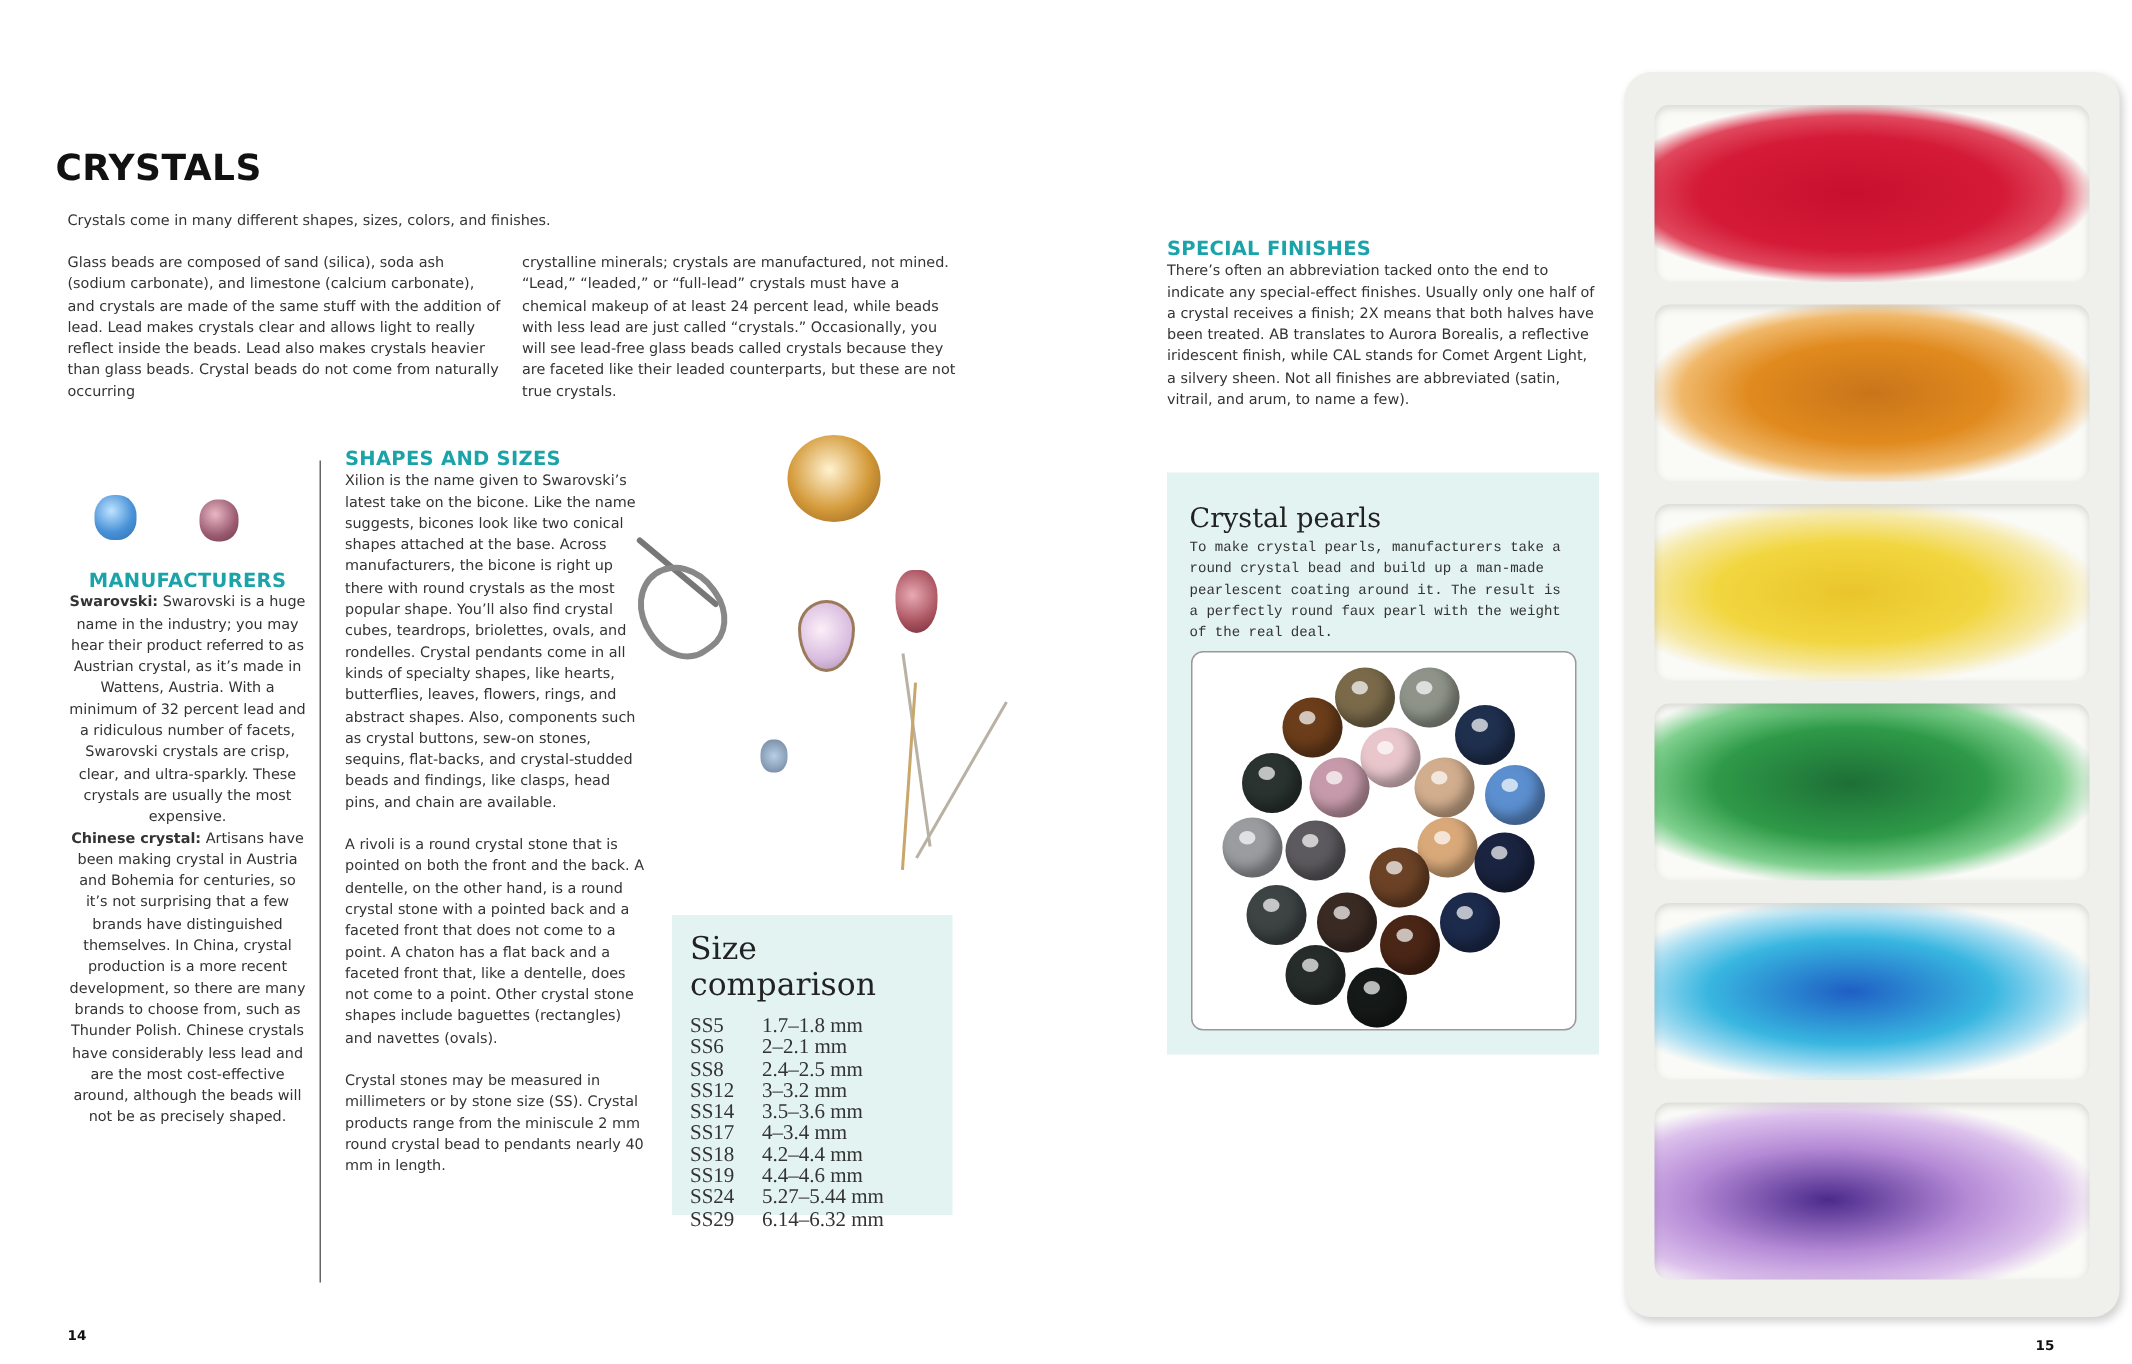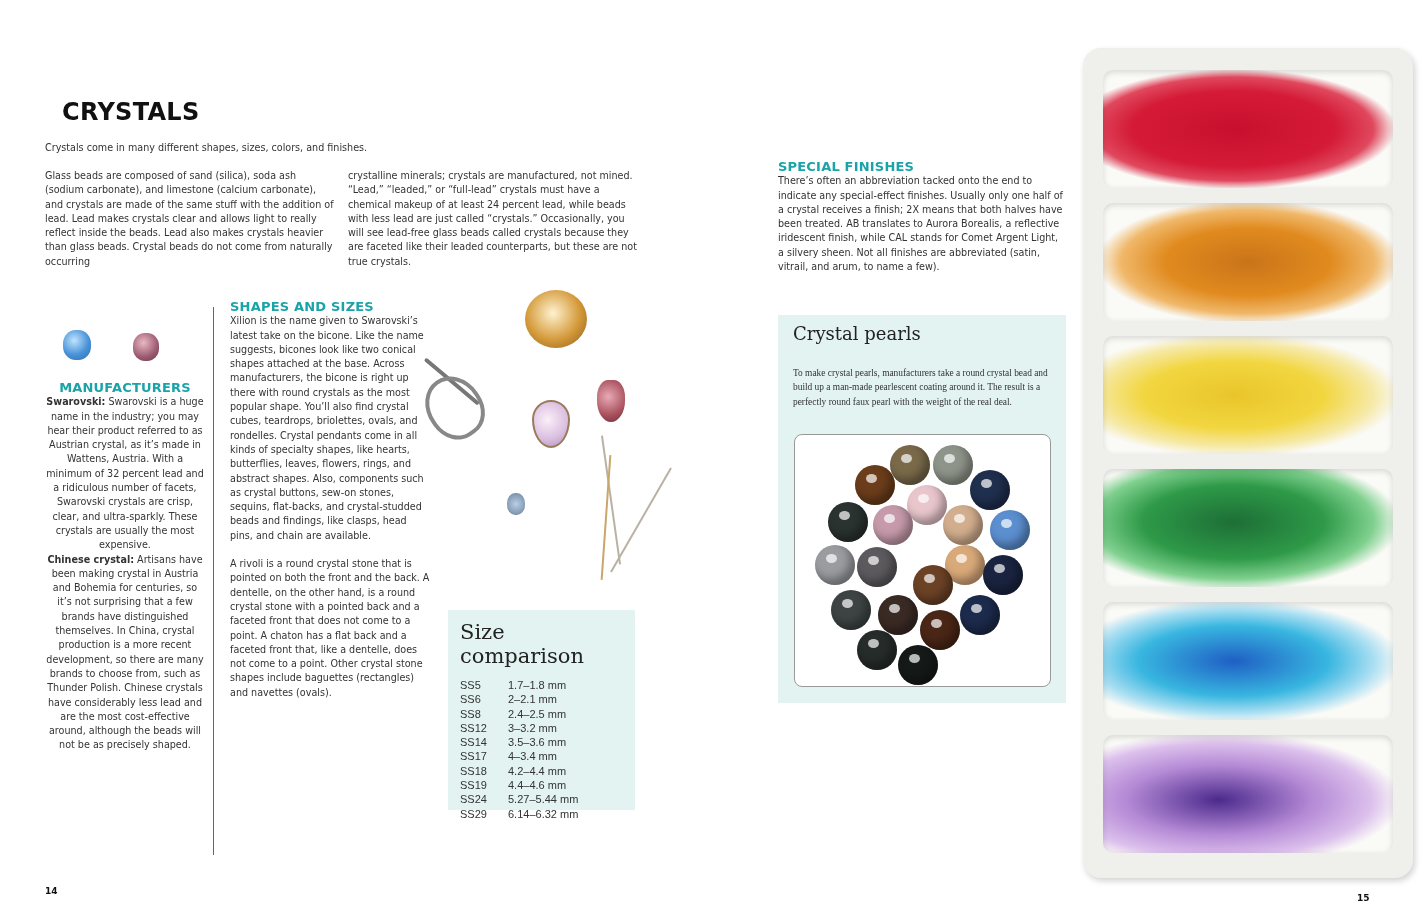--- a/index.html
+++ b/index.html
@@ -1,37 +1,37 @@
 <!DOCTYPE html>
 <html><head>
   <meta charset="utf-8">
   <style>
     * { box-sizing: border-box; margin: 0; padding: 0; }
     html, body { width: 1421px; height: 909px; background: #ffffff; overflow: hidden; }
     body { position: relative; font-family: "DejaVu Sans", sans-serif; color: #2b2b2b; }
     .abs { position: absolute; }
     .body-text { font-size: 9.6px; line-height: 14.3px; color: #333; }
-    .title { left: 62px; top: 98px; font-family: "DejaVu Sans", sans-serif; font-weight: bold; font-size: 24px; letter-spacing: 0.3px; color: #111; }
+    .title { left: 37px; top: 98px; font-family: "DejaVu Sans", sans-serif; font-weight: bold; font-size: 24px; letter-spacing: 0.3px; color: #111; }
     .intro { left: 45px; top: 141px; width: 600px; }
     .col1 { left: 45px; top: 169px; width: 290px; }
     .col2 { left: 348px; top: 169px; width: 295px; }
     .teal-head { font-family: "DejaVu Sans", sans-serif; font-weight: bold; font-size: 13px; color: #1aa3a8; letter-spacing: 0.2px; }
     .manu { left: 45px; top: 381px; width: 160px; text-align: center; }
     .manu p { margin: 0; }
     .vrule { left: 213px; top: 307px; width: 1px; height: 548px; background: #666; }
     .shapes { left: 230px; top: 300px; width: 200px; }
     .shapes p + p { margin-top: 14px; }
     .size-box { left: 448px; top: 610px; width: 187px; height: 200px; background: #e2f3f1; padding: 10px 12px; }
     .serif-head { font-family: "DejaVu Serif", serif; font-size: 21px; color: #222; }
-    .size-table { margin-top: 10px; font-family: Liberation Sans, sans-serif; font-size: 11px; line-height: 14.3px; color: #333; }
+    .size-table { margin-top: 10px; font-family: Liberation Serif, serif; font-size: 14px; line-height: 14.3px; color: #333; }
     .size-row { display: flex; }
     .size-row .ss { width: 48px; }
     .special { left: 778px; top: 160px; width: 285px; }
-    .pearl-box { left: 778px; top: 315px; width: 288px; height: 388px; background: #e2f3f1; padding: 8px 15px; }
-    .pearl-text { font-family: Liberation Serif, serif; font-size: 9.4px; line-height: 14.3px; margin-top: 22px; color: #333; }
+    .pearl-box { left: 778px; top: 315px; width: 288px; height: 388px; background: #e2f3f1; padding: 20px 15px; }
+    .pearl-text { font-family: Liberation Mono, monospace; font-size: 9.4px; line-height: 14.3px; margin-top: 2px; color: #333; }
     .pearl-photo { position: absolute; left: 16px; top: 119px; width: 257px; height: 253px; background: #fff; border: 1px solid #999; border-radius: 8px; overflow: hidden; }
     .pearl { position: absolute; width: 40px; height: 40px; border-radius: 50%; box-shadow: inset -5px -6px 8px rgba(0,0,0,0.35); }
     .pearl::after { content: ""; position: absolute; left: 11px; top: 9px; width: 11px; height: 9px; border-radius: 50%; background: rgba(255,255,255,0.7); }
     .page-num { font-family: "DejaVu Sans", sans-serif; font-weight: bold; font-size: 9px; color: #111; }
     .tray { left: 1083px; top: 48px; width: 330px; height: 830px; background: #efefec; border-radius: 18px; box-shadow: 2px 3px 6px rgba(0,0,0,0.18); }
     .well { position: absolute; left: 20px; width: 290px; height: 118px; background: #fafaf7; border-radius: 10px; box-shadow: inset 0 2px 6px rgba(0,0,0,0.15); overflow: hidden; }
   </style>
 </head>
 <body>
 
@@ -48,20 +48,21 @@
   <p><b>Swarovski:</b><span> Swarovski is a huge name in the industry; you may hear their product referred to as Austrian crystal, as it’s made in Wattens, Austria. With a minimum of 32 percent lead and a ridiculous number of facets, Swarovski crystals are crisp, clear, and ultra-sparkly. These crystals are usually the most expensive.</span></p>
   <p><b>Chinese crystal:</b><span> Artisans have been making crystal in Austria and Bohemia for centuries, so it’s not surprising that a few brands have distinguished themselves. In China, crystal production is a more recent development, so there are many brands to choose from, such as Thunder Polish. Chinese crystals have considerably less lead and are the most cost-effective around, although the beads will not be as precisely shaped.</span></p>
 </div>
 
 <div class="abs vrule"></div>
 
 <div class="abs body-text shapes">
   <div class="teal-head">SHAPES AND SIZES</div>
   <p>Xilion is the name given to Swarovski’s latest take on the bicone. Like the name suggests, bicones look like two conical shapes attached at the base. Across manufacturers, the bicone is right up there with round crystals as the most popular shape. You’ll also find crystal cubes, teardrops, briolettes, ovals, and rondelles. Crystal pendants come in all kinds of specialty shapes, like hearts, butterflies, leaves, flowers, rings, and abstract shapes. Also, components such as crystal buttons, sew-on stones, sequins, flat-backs, and crystal-studded beads and findings, like clasps, head pins, and chain are available.</p>
   <p>A rivoli is a round crystal stone that is pointed on both the front and the back. A dentelle, on the other hand, is a round crystal stone with a pointed back and a faceted front that does not come to a point. A chaton has a flat back and a faceted front that, like a dentelle, does not come to a point. Other crystal stone shapes include baguettes (rectangles) and navettes (ovals).</p>
+  <p>Crystal stones may be measured in millimeters or by stone size (SS). Crystal products range from the miniscule 2 mm round crystal bead to pendants nearly 40 mm in length.</p>
 </div>
 
 <div class="abs" style="left:415px;top:285px;width:250px;height:310px;">
   <div style="position:absolute;left:110px;top:5px;width:62px;height:58px;border-radius:50%;background:radial-gradient(circle at 45% 40%,#fff2d0,#d49a3a 55%,#8a5a1c);"></div>
   <div style="position:absolute;left:10px;top:72px;width:70px;height:4px;background:#777;transform:rotate(40deg);transform-origin:left center;border-radius:2px;"></div>
   <div style="position:absolute;left:12px;top:90px;width:55px;height:65px;border:4px solid #888;border-radius:50% 50% 45% 45%;transform:rotate(-35deg);"></div>
   <div style="position:absolute;left:117px;top:115px;width:38px;height:48px;border-radius:50% 50% 50% 50% / 40% 40% 60% 60%;background:radial-gradient(circle at 40% 40%,#fbeff8,#d9bde0 60%,#a58fb0);border:2px solid #9b7a5a;"></div>
   <div style="position:absolute;left:182px;top:95px;width:28px;height:42px;border-radius:40% 40% 50% 50%;background:radial-gradient(circle at 40% 40%,#e8aab4,#a9525e 60%,#6d2f3a);"></div>
   <div style="position:absolute;left:195px;top:150px;width:2px;height:130px;background:#b9b2a4;transform:rotate(-8deg);"></div>
   <div style="position:absolute;left:190px;top:170px;width:2px;height:125px;background:#c9a66a;transform:rotate(4deg);"></div>

